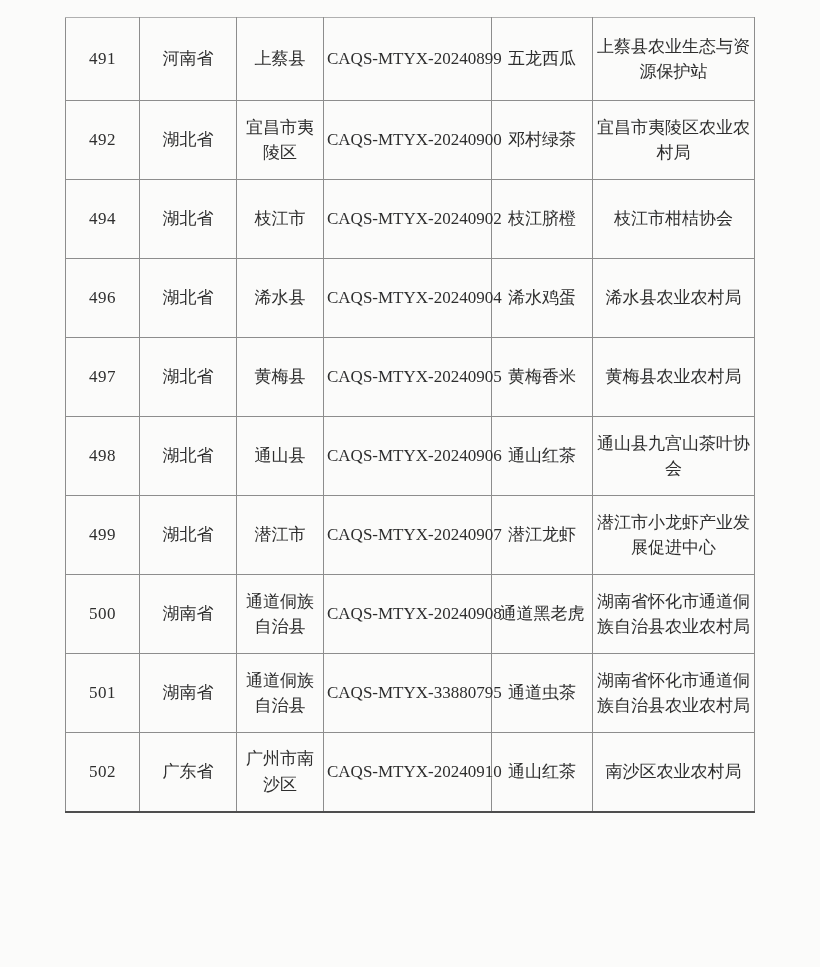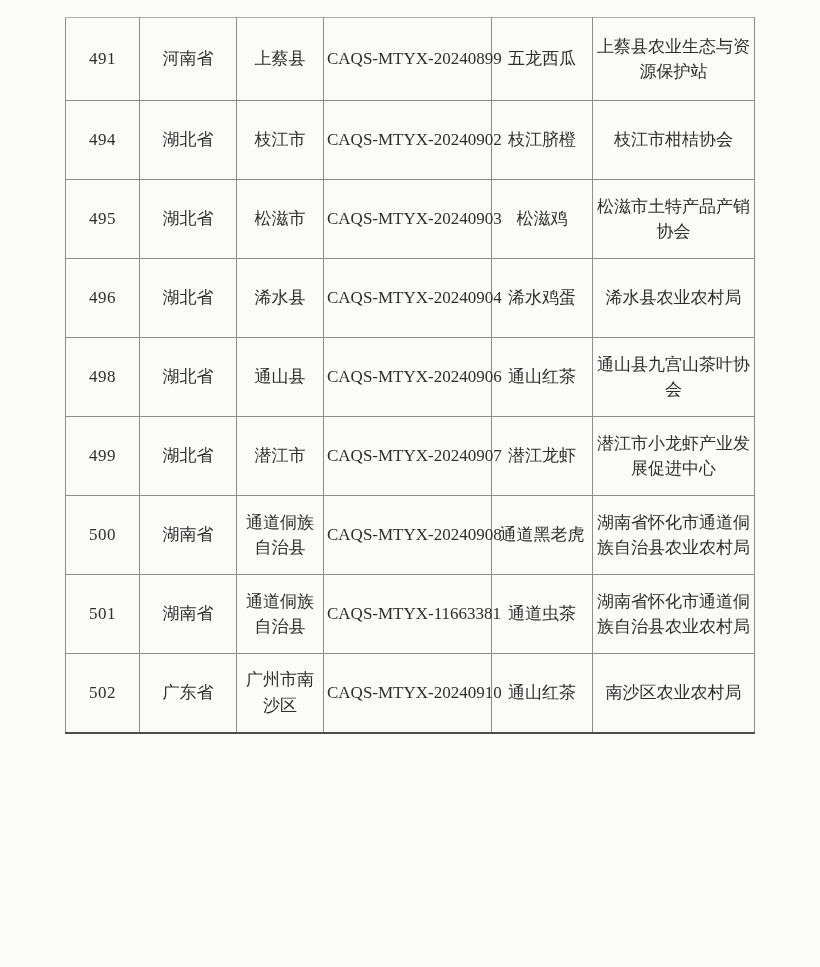--- a/index.html
+++ b/index.html
@@ -75,49 +75,57 @@
     <tbody id="table-body">
   <tr>
     <td class="c-seq">491</td>
     <td class="c-province">河南省</td>
     <td class="c-region">上蔡县</td>
     <td class="c-code">CAQS-MTYX-20240899</td>
     <td class="c-product">五龙西瓜</td>
     <td class="c-org">上蔡县农业生态与资源保护站</td>
   </tr>
 
+  <tr>
+    <td class="c-seq">492</td>
+    <td class="c-province">湖北省</td>
+    <td class="c-region">宜昌市夷陵区</td>
+    <td class="c-code">CAQS-MTYX-20240900</td>
+    <td class="c-product">邓村绿茶</td>
+    <td class="c-org">宜昌市夷陵区农业农村局</td>
+  </tr>
 
 
   <tr>
     <td class="c-seq">494</td>
     <td class="c-province">湖北省</td>
     <td class="c-region">枝江市</td>
     <td class="c-code">CAQS-MTYX-20240902</td>
     <td class="c-product">枝江脐橙</td>
     <td class="c-org">枝江市柑桔协会</td>
   </tr>
 
-  <tr>
-    <td class="c-seq">495</td>
-    <td class="c-province">湖北省</td>
-    <td class="c-region">松滋市</td>
-    <td class="c-code">CAQS-MTYX-20240903</td>
-    <td class="c-product">松滋鸡</td>
-    <td class="c-org">松滋市土特产品产销协会</td>
-  </tr>
 
   <tr>
     <td class="c-seq">496</td>
     <td class="c-province">湖北省</td>
     <td class="c-region">浠水县</td>
     <td class="c-code">CAQS-MTYX-20240904</td>
     <td class="c-product">浠水鸡蛋</td>
     <td class="c-org">浠水县农业农村局</td>
   </tr>
 
+  <tr>
+    <td class="c-seq">497</td>
+    <td class="c-province">湖北省</td>
+    <td class="c-region">黄梅县</td>
+    <td class="c-code">CAQS-MTYX-20240905</td>
+    <td class="c-product">黄梅香米</td>
+    <td class="c-org">黄梅县农业农村局</td>
+  </tr>
 
   <tr>
     <td class="c-seq">498</td>
     <td class="c-province">湖北省</td>
     <td class="c-region">通山县</td>
     <td class="c-code">CAQS-MTYX-20240906</td>
     <td class="c-product">通山红茶</td>
     <td class="c-org">通山县九宫山茶叶协会</td>
   </tr>
 
@@ -136,21 +144,21 @@
     <td class="c-region">通道侗族自治县</td>
     <td class="c-code">CAQS-MTYX-20240908</td>
     <td class="c-product">通道黑老虎</td>
     <td class="c-org">湖南省怀化市通道侗族自治县农业农村局</td>
   </tr>
 
   <tr>
     <td class="c-seq">501</td>
     <td class="c-province">湖南省</td>
     <td class="c-region">通道侗族自治县</td>
-    <td class="c-code">CAQS-MTYX-11663381</td>
+    <td class="c-code">CAQS-MTYX-33880795</td>
     <td class="c-product">通道虫茶</td>
     <td class="c-org">湖南省怀化市通道侗族自治县农业农村局</td>
   </tr>
 
   <tr>
     <td class="c-seq">502</td>
     <td class="c-province">广东省</td>
     <td class="c-region">广州市南沙区</td>
     <td class="c-code">CAQS-MTYX-20240910</td>
     <td class="c-product">通山红茶</td>

